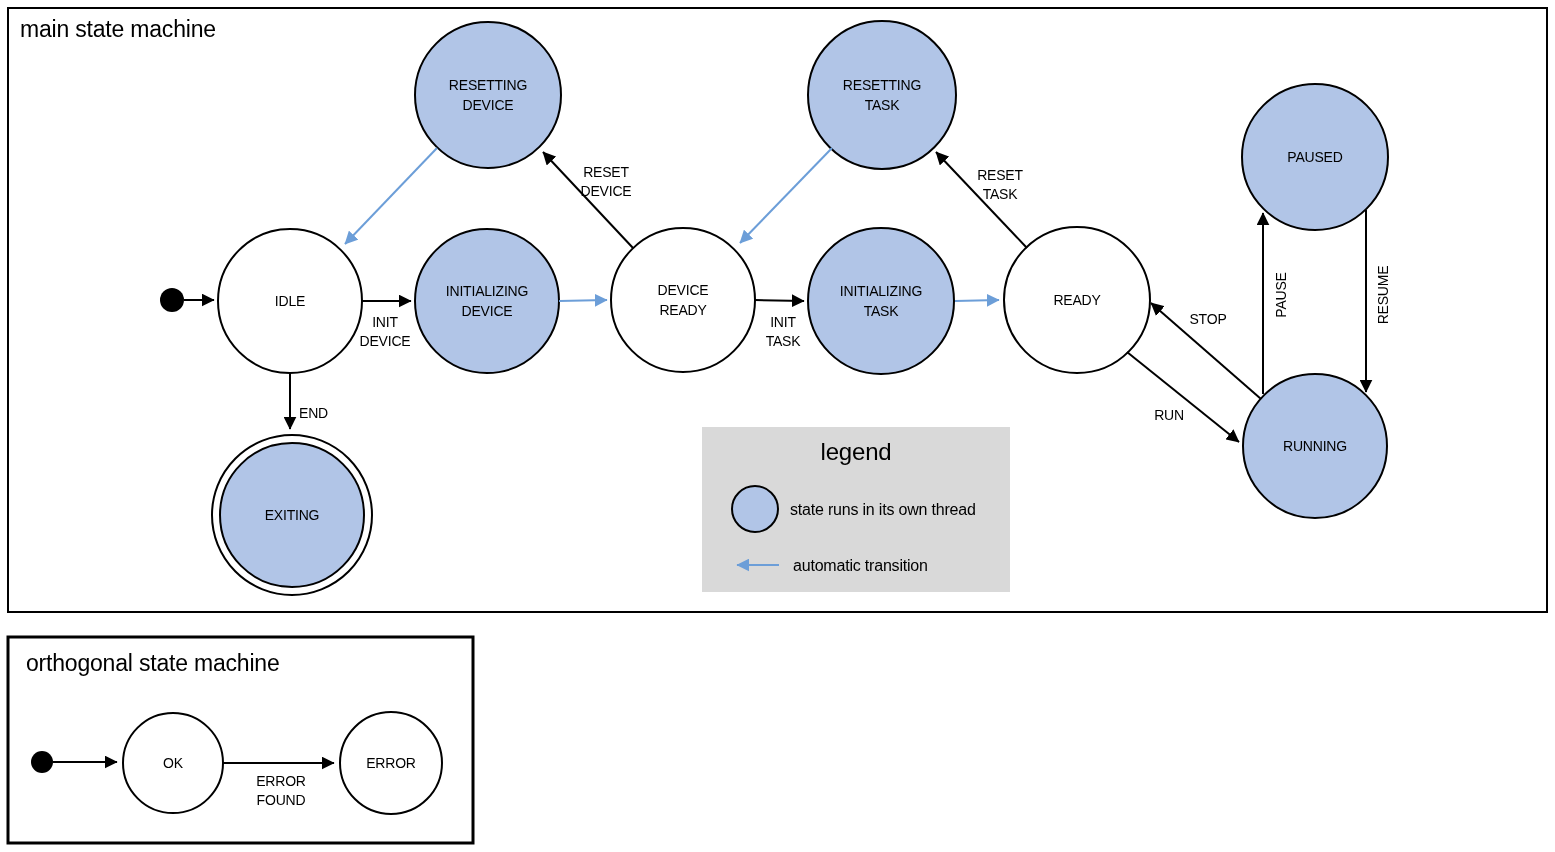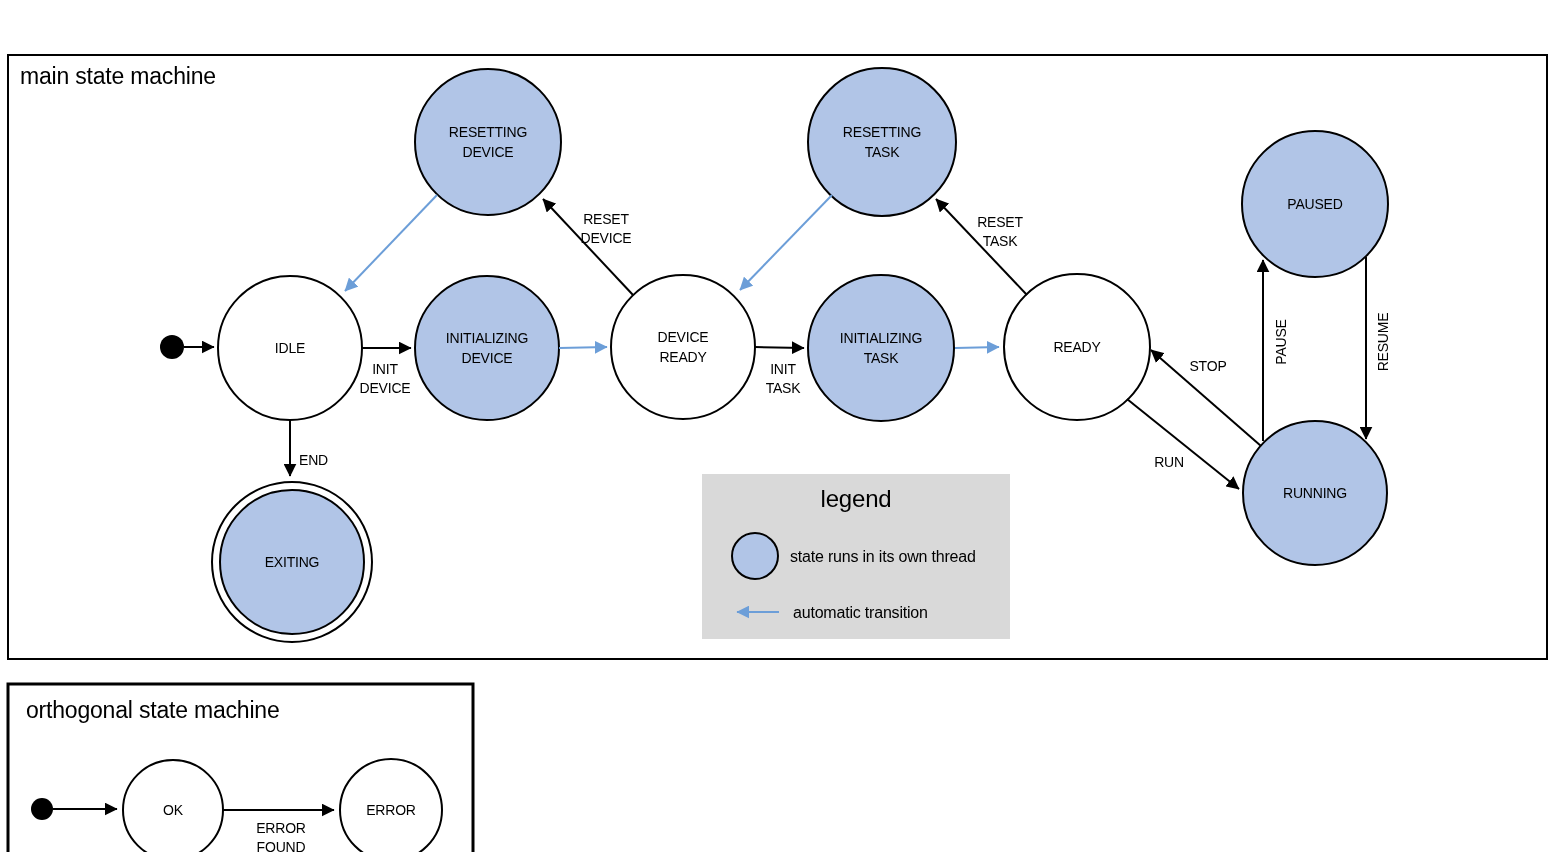--- a/index.html
+++ b/index.html
@@ -1,20 +1,20 @@
 <!DOCTYPE html>
 <html><head>
 <meta charset="utf-8">
 <style>
   html, body { margin: 0; padding: 0; background: #ffffff; }
   body {
     width: 1555px; height: 852px; overflow: hidden;
     font-family: "Liberation Sans", sans-serif;
   }
-  #canvas { position: relative; width: 1555px; height: 748px; margin-top: 47px; }
+  #canvas { position: relative; width: 1555px; height: 748px; }
   svg text { fill: #000; letter-spacing: -0.2px; }
 </style>
 </head>
 <body>
 
 <div id="canvas">
   <svg id="diagram" width="1555" height="852" viewBox="0 0 1555 852" xmlns="http://www.w3.org/2000/svg">
       <defs>
         <marker id="arrow-black" viewBox="0 0 10 10" refX="9.5" refY="5" markerWidth="6.5" markerHeight="6.5" orient="auto-start-reverse">
           <path d="M0,0 L10,5 L0,10 Z" fill="#000000"></path>

